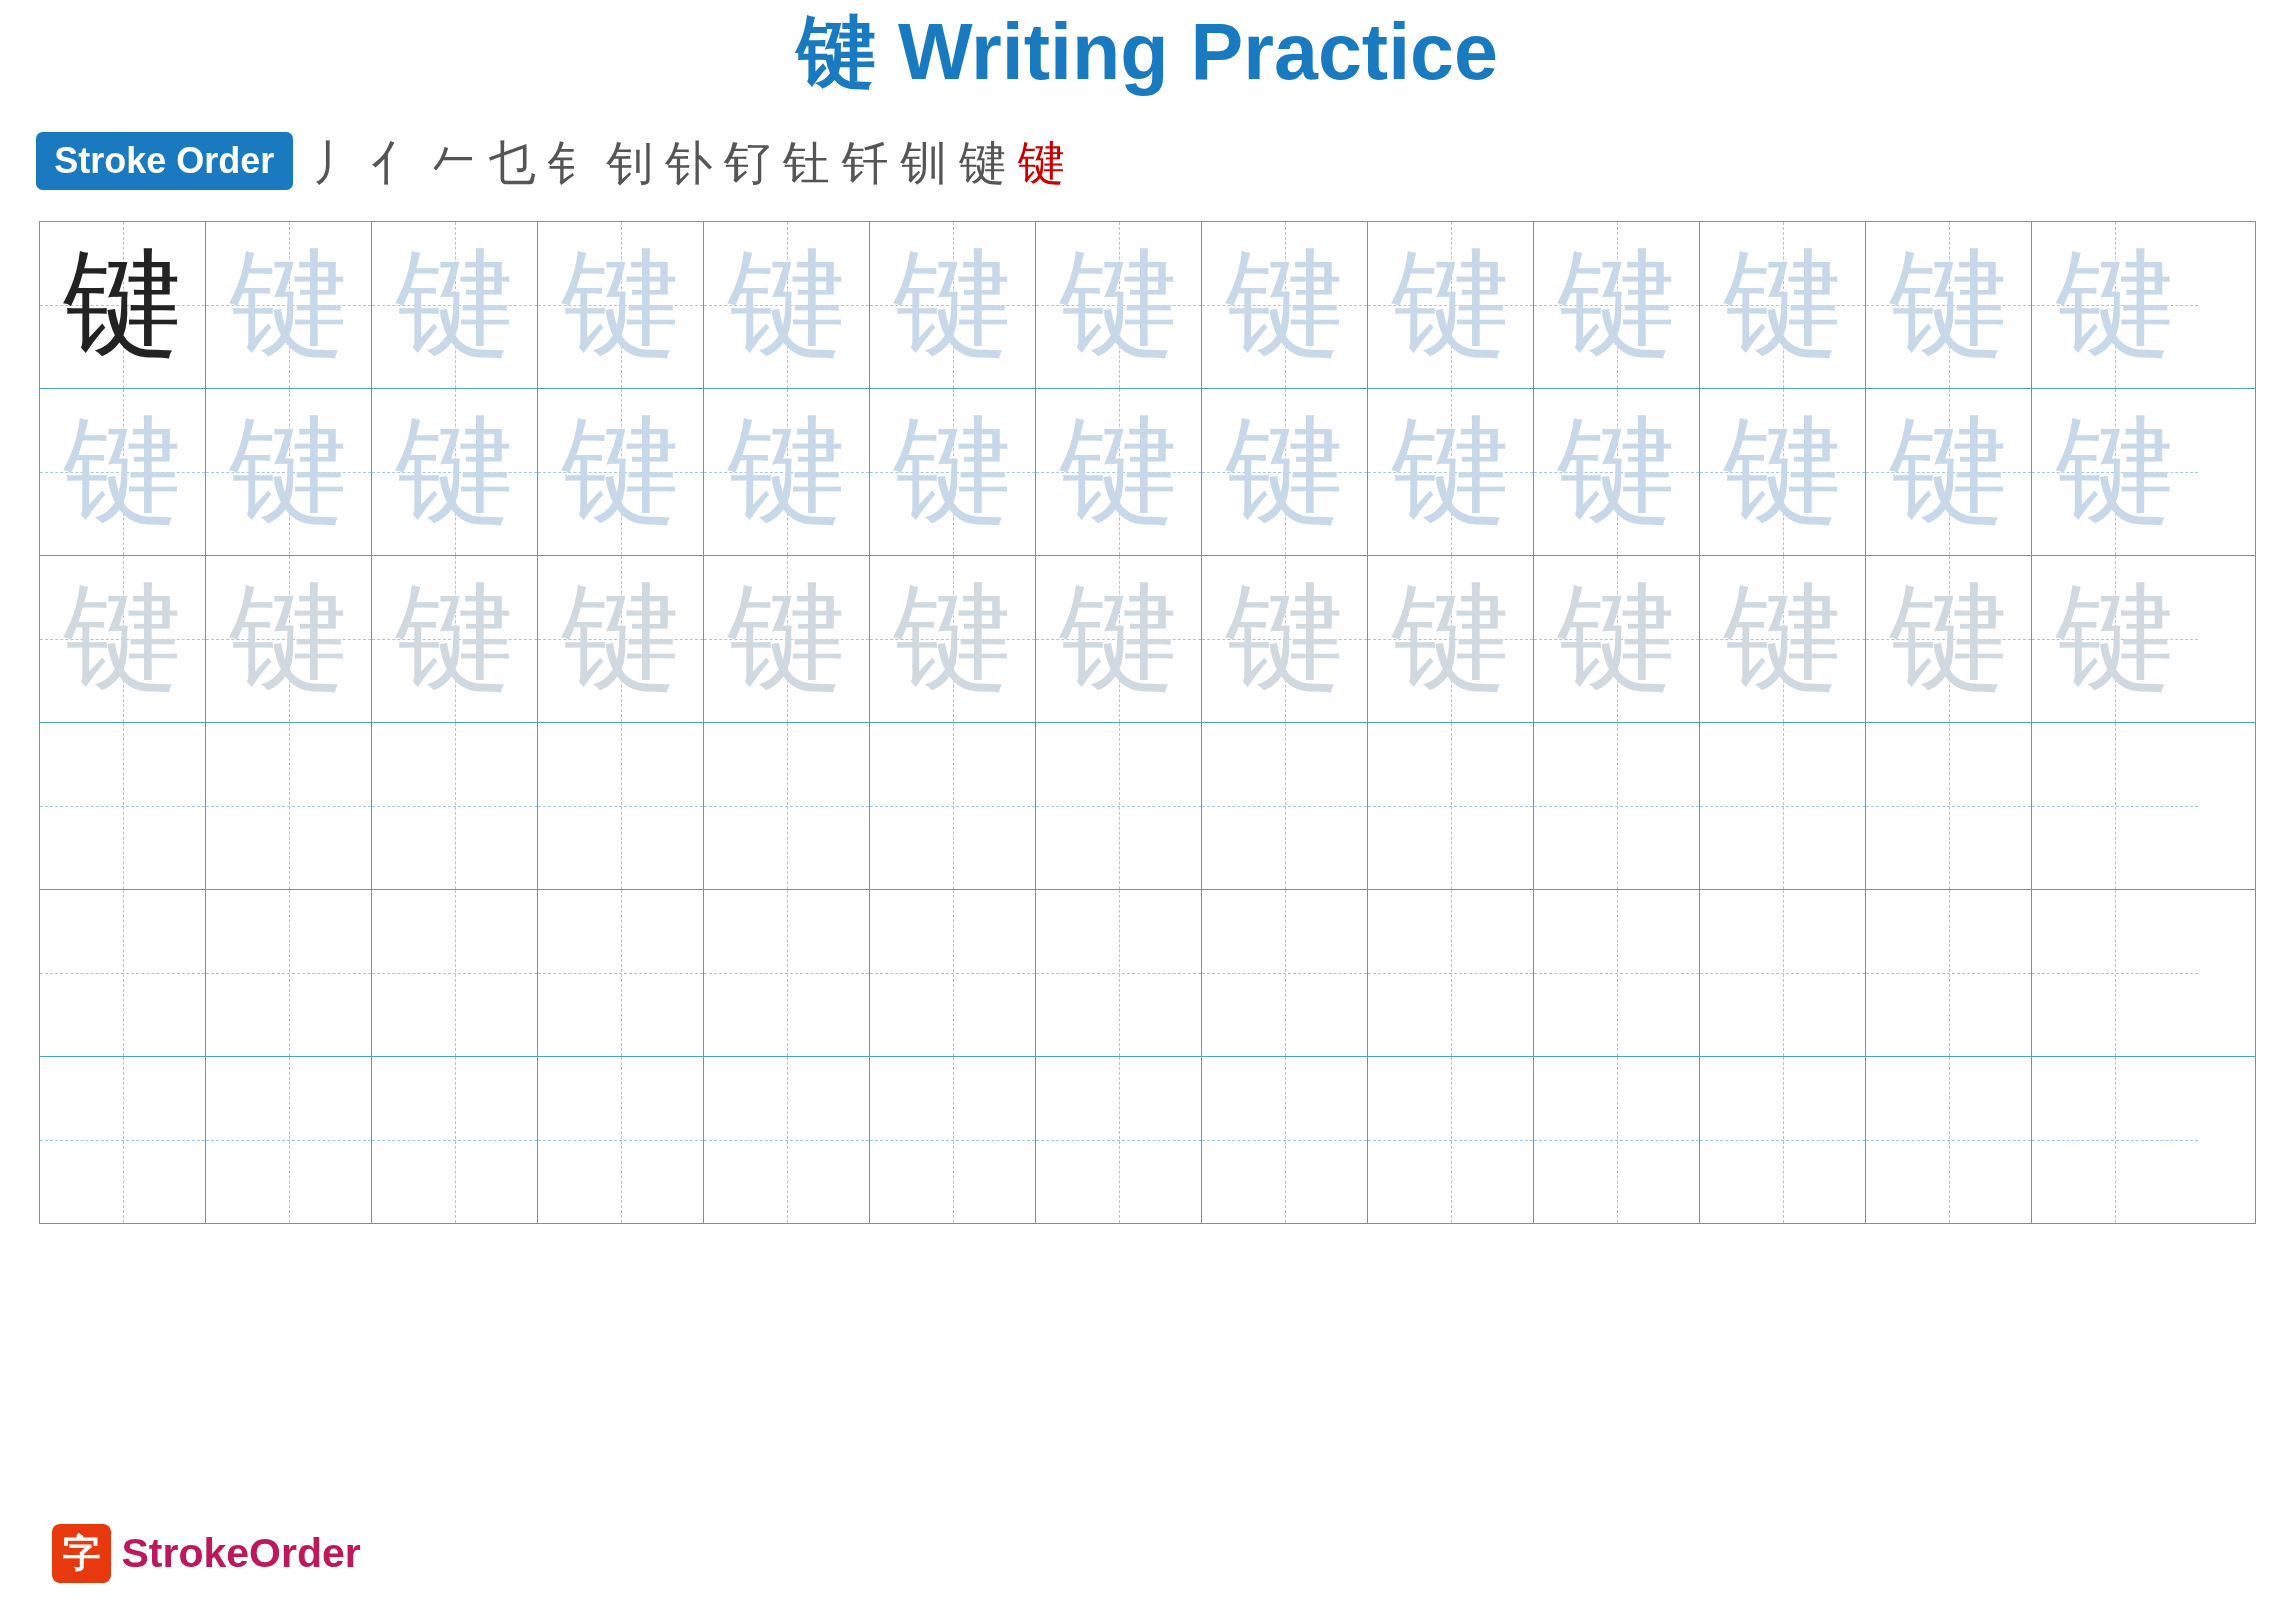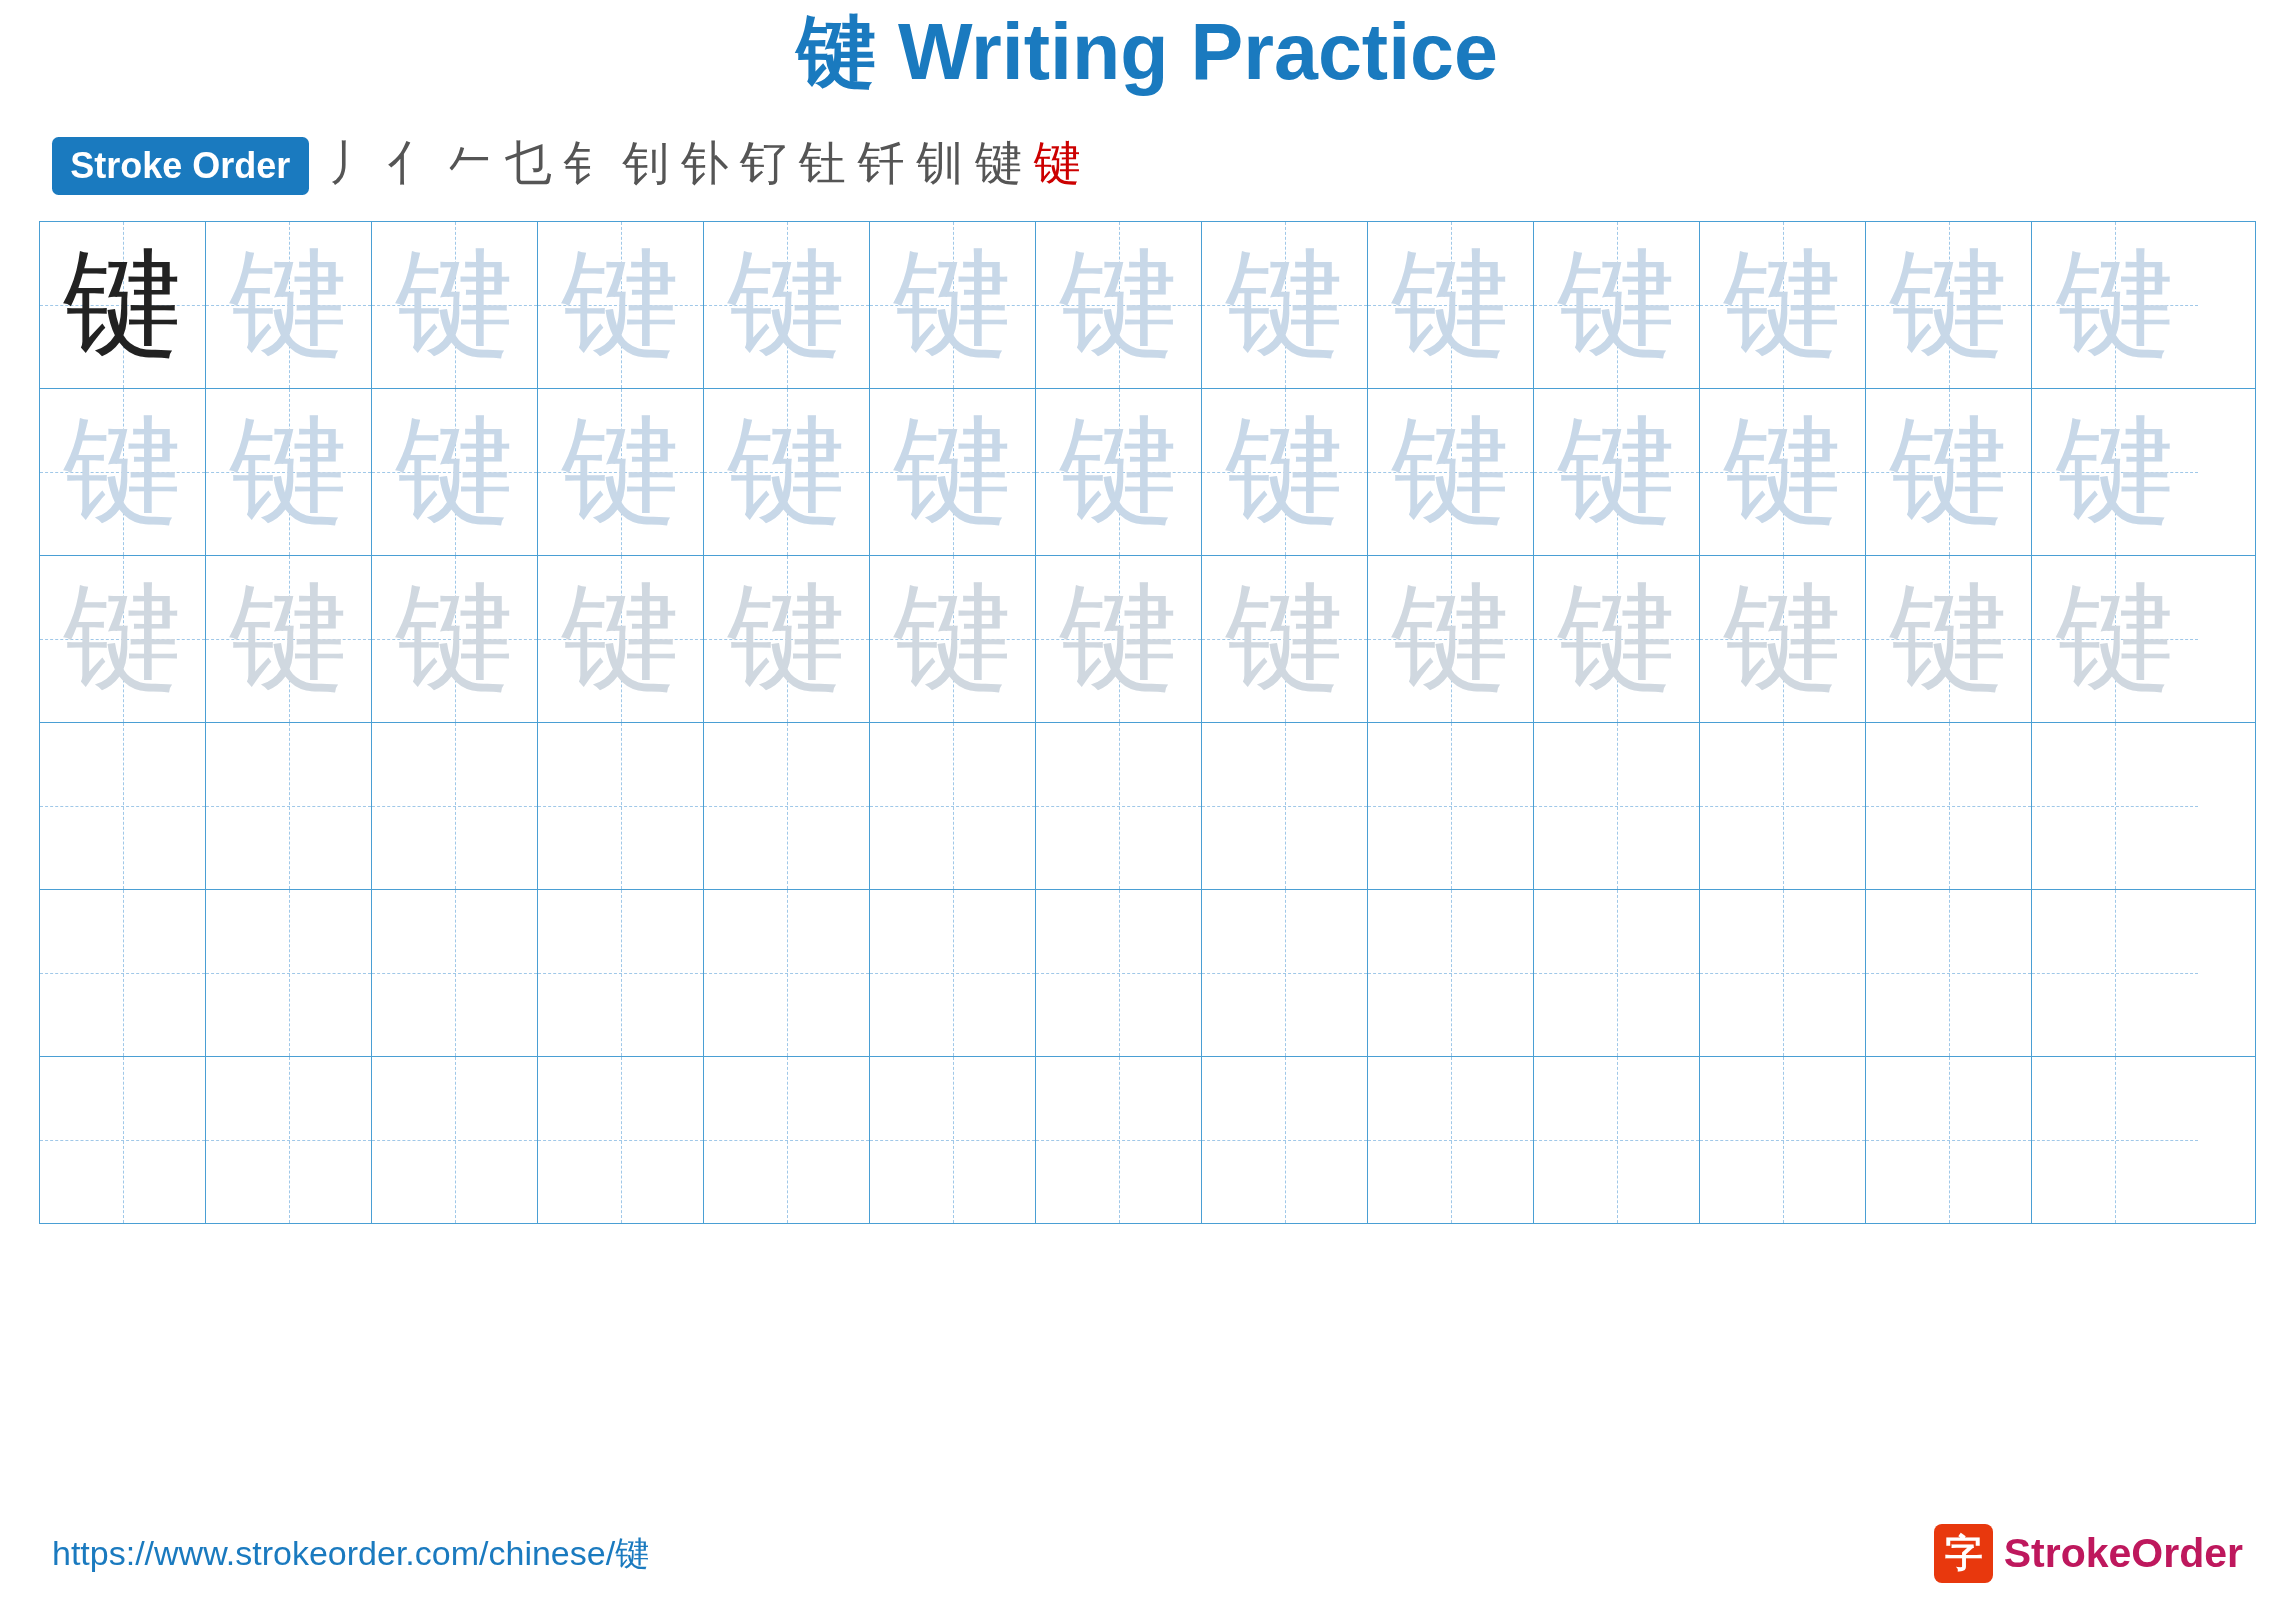--- a/index.html
+++ b/index.html
@@ -23,22 +23,22 @@
     .title-char {
       color: #1a7abf;
     }
 
     .title-text {
       color: #1a7abf;
     }
 
     .stroke-order-row {
       display: flex;
-      align-items: flex-end;
-      padding-left: 52px;
+      align-items: flex-start;
+      padding-left: 36px;
       margin-bottom: 26px;
       gap: 19.6px;
     }
 
     .stroke-order-badge {
       background: #1a7abf;
       color: white;
       font-size: 36px;
       font-weight: bold;
       padding: 7.9px 18.3px;
@@ -383,21 +383,20 @@
     <div class="grid-cell"></div>
     <div class="grid-cell"></div>
     <div class="grid-cell"></div>
     <div class="grid-cell"></div>
     <div class="grid-cell"></div>
   </div>
 
 </div>
 
 <div class="footer">
-  <div class="footer-url">https://www.strokeorder.com/chinese/键</div>
   <div class="footer-logo">
     <div class="logo-icon">
       <span>字</span>
     </div>
     <span class="logo-text">StrokeOrder</span>
   </div>
 </div>
 
 
 </body></html>

